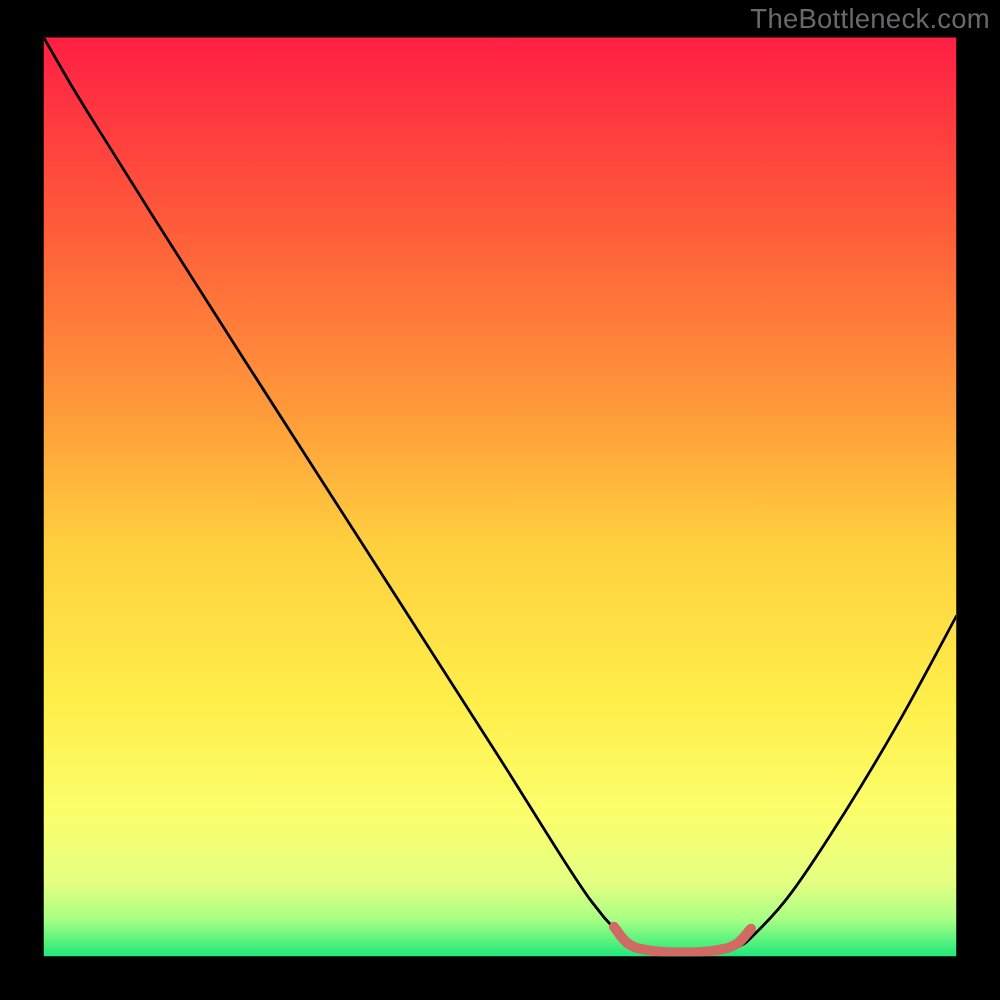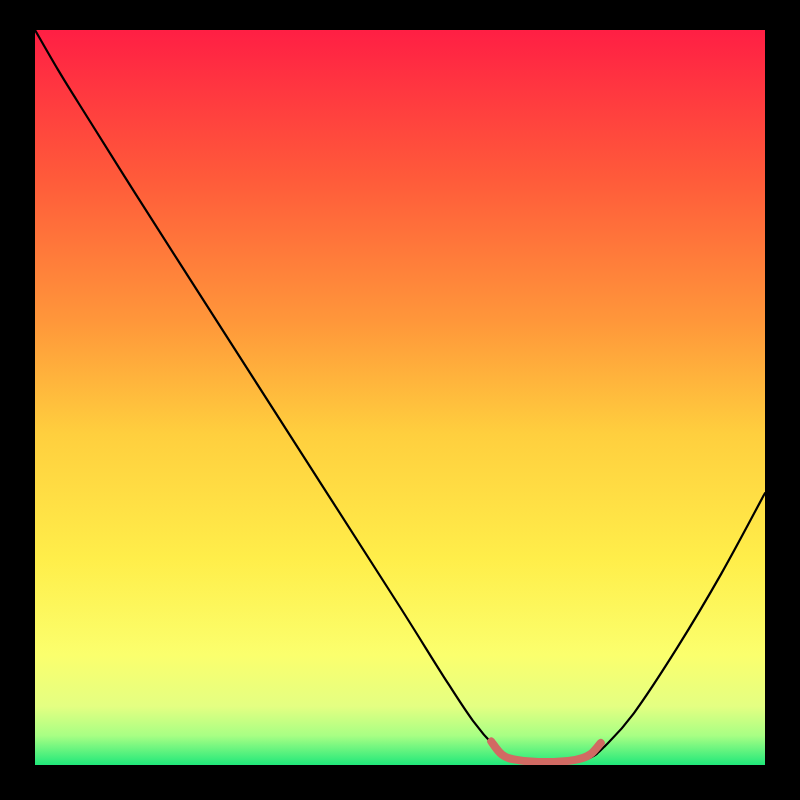--- a/index.html
+++ b/index.html
@@ -30,20 +30,21 @@
   svg {
     position: absolute;
     left: 0;
     top: 0;
   }
 </style>
 </head>
 <body>
 <div class="frame">
 
+<div class="watermark">TheBottleneck.com</div>
 
 <svg width="800" height="800" viewBox="0 0 800 800">
   <defs>
     <linearGradient id="bg-grad" x1="0" y1="0" x2="0" y2="1">
           <stop offset="0.0%" stop-color="#ff1f44"></stop>
           <stop offset="20.0%" stop-color="#ff5a3a"></stop>
           <stop offset="40.0%" stop-color="#ff983a"></stop>
           <stop offset="55.0%" stop-color="#ffcf3e"></stop>
           <stop offset="72.0%" stop-color="#ffee4a"></stop>
           <stop offset="85.0%" stop-color="#fbff6d"></stop>

